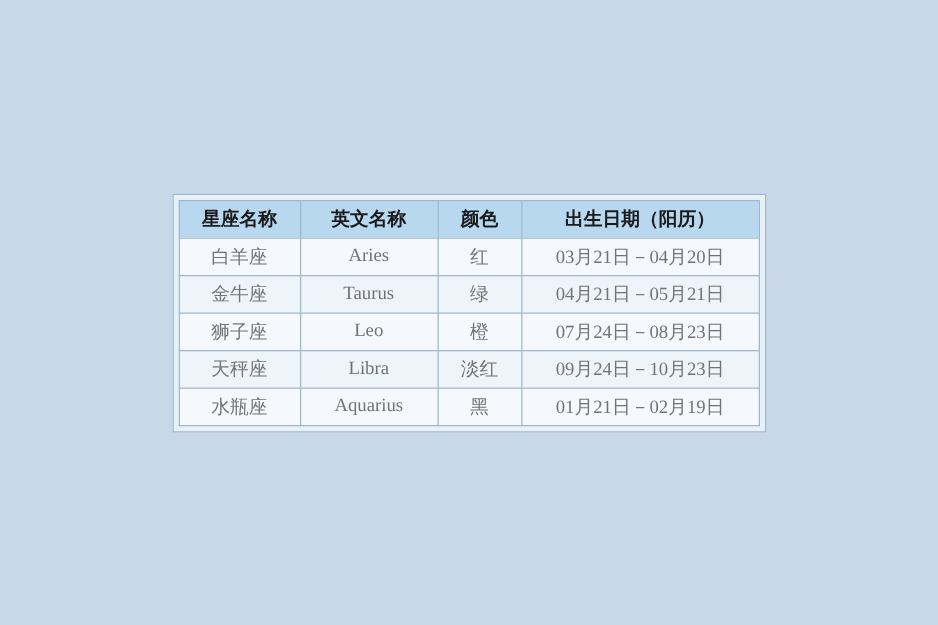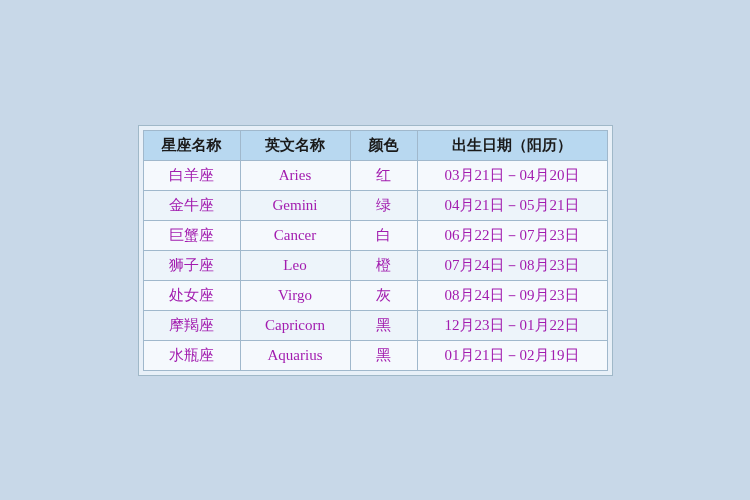--- a/index.html
+++ b/index.html
@@ -19,21 +19,21 @@
     }
     table {
       border-collapse: collapse;
       background-color: #f0f5fb;
     }
     th, td {
       border: 1px solid #a0b8cc;
       padding: 5px 18px;
       text-align: center;
       font-size: 15px;
-      color: #a21caf;
+      color: #737373;
       white-space: nowrap;
     }
     thead th {
       background-color: #b8d8f0;
       font-weight: bold;
       font-size: 15px;
       color: #1a1a1a;
     }
     tbody tr {
       background-color: #f5f9fd;
@@ -61,47 +61,35 @@
     </thead>
     <tbody id="table-body">
     <tr>
           <td class="col-chinese">白羊座</td>
           <td class="col-english">Aries</td>
           <td class="col-color">红</td>
           <td class="col-date">03月21日－04月20日</td>
         </tr>
         <tr>
           <td class="col-chinese">金牛座</td>
-          <td class="col-english">Gemini</td>
+          <td class="col-english">Taurus</td>
           <td class="col-color">绿</td>
           <td class="col-date">04月21日－05月21日</td>
-        </tr>
-        <tr>
-          <td class="col-chinese">巨蟹座</td>
-          <td class="col-english">Cancer</td>
-          <td class="col-color">白</td>
-          <td class="col-date">06月22日－07月23日</td>
         </tr>
         <tr>
           <td class="col-chinese">狮子座</td>
           <td class="col-english">Leo</td>
           <td class="col-color">橙</td>
           <td class="col-date">07月24日－08月23日</td>
         </tr>
         <tr>
-          <td class="col-chinese">处女座</td>
-          <td class="col-english">Virgo</td>
-          <td class="col-color">灰</td>
-          <td class="col-date">08月24日－09月23日</td>
-        </tr>
-        <tr>
-          <td class="col-chinese">摩羯座</td>
-          <td class="col-english">Capricorn</td>
-          <td class="col-color">黑</td>
-          <td class="col-date">12月23日－01月22日</td>
+          <td class="col-chinese">天秤座</td>
+          <td class="col-english">Libra</td>
+          <td class="col-color">淡红</td>
+          <td class="col-date">09月24日－10月23日</td>
         </tr>
         <tr>
           <td class="col-chinese">水瓶座</td>
           <td class="col-english">Aquarius</td>
           <td class="col-color">黑</td>
           <td class="col-date">01月21日－02月19日</td>
         </tr>
       </tbody>
   </table>
 </div>

